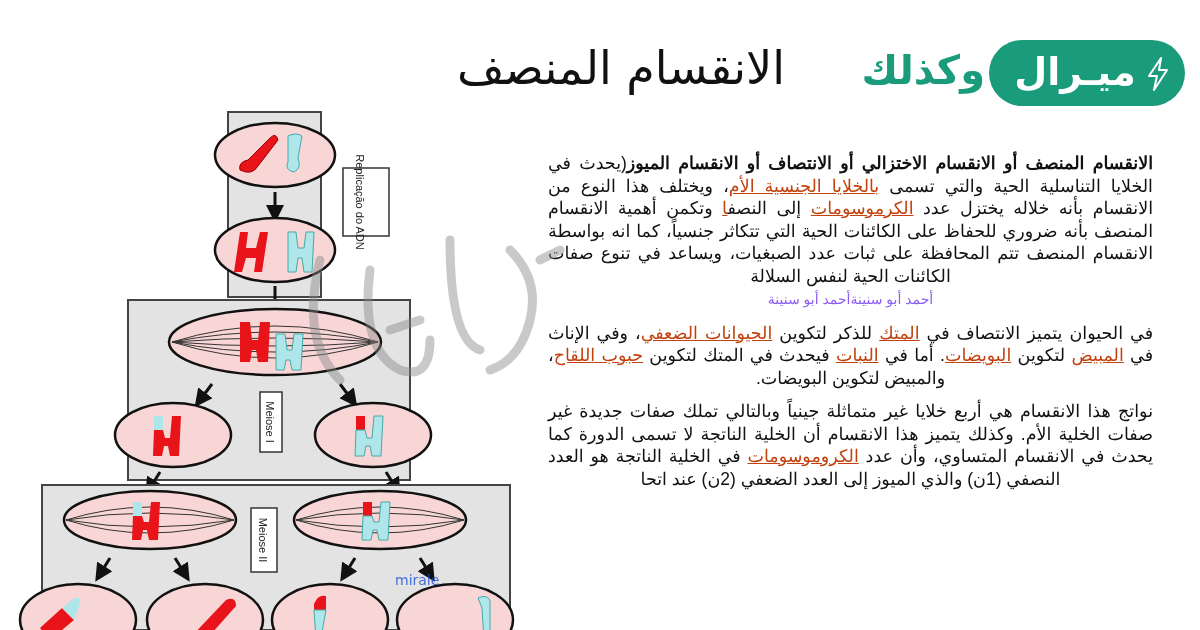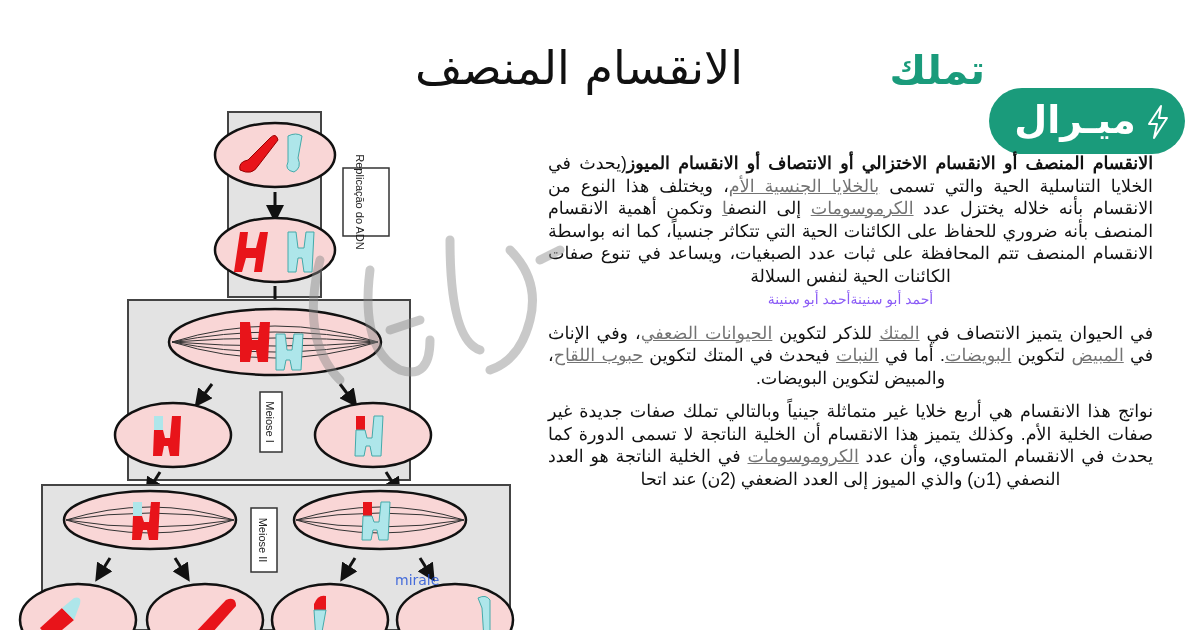--- a/index.html
+++ b/index.html
@@ -1,40 +1,40 @@
 <!DOCTYPE html>
 <html><head>
 <meta charset="utf-8">
 <style>
   html, body { margin:0; padding:0; }
   body { width:1200px; height:630px; background:#ffffff; position:relative; overflow:hidden; font-family:"DejaVu Sans", sans-serif; }
-  .title { position:absolute; left:415px; top:38px; width:370px; text-align:left; font-family:"DejaVu Sans", sans-serif; font-size:46px; color:#111; direction:rtl; line-height:60px; }
+  .title { position:absolute; left:415px; top:38px; width:370px; text-align:right; font-family:"DejaVu Sans", sans-serif; font-size:46px; color:#111; direction:rtl; line-height:60px; }
   .logo { position:absolute; left:893px; top:38px; width:294px; height:70px; direction:ltr; }
-  .logo-pill { position:absolute; left:96px; top:2px; width:196px; height:66px; background:#1a9b7b; border-radius:33px;margin-top:48px; }
+  .logo-pill { position:absolute; left:96px; top:2px; width:196px; height:66px; background:#1a9b7b; border-radius:33px; }
   .logo-pill-text { position:absolute; left:16px; top:4px; width:140px; text-align:center; color:#fff; font-size:38px; font-weight:bold; direction:rtl; line-height:56px; }
   .logo-bolt { position:absolute; right:14px; top:16px; width:26px; height:36px; }
   .logo-word { position:absolute; left:0; top:4px; width:92px; text-align:center; color:#1a9b7b; font-size:40px; font-weight:bold; direction:rtl; line-height:56px; }
 
   .article { position:absolute; left:548px; top:152px; width:605px; direction:rtl; text-align:justify; font-family:"Liberation Sans", sans-serif; font-size:17.5px; line-height:22.5px; color:#111; }
   .article p { margin:0 0 11px 0; text-align-last:center; }
   .article b { font-weight:bold; }
-  .article a { color:#737373; text-decoration:underline; }
+  .article a { color:#c2410c; text-decoration:underline; }
   .credit { color:#8b5cf6; font-size:14px; }
 
   .diagram { position:absolute; left:0; top:110px; width:540px; height:520px; }
   .watermark { position:absolute; left:280px; top:220px; width:300px; height:190px; opacity:0.45; pointer-events:none; }
   .tg { position:absolute; left:395px; top:572px; color:#1d4ed8; font-size:14px; opacity:0.8; }
 </style>
 </head>
 <body>
 
 <div class="title">الانقسام المنصف</div>
 
 <div class="logo">
-  <div class="logo-word">تملك</div>
+  <div class="logo-word">وكذلك</div>
   <div class="logo-pill">
     <div class="logo-pill-text">ميـرال</div>
     <svg class="logo-bolt" viewBox="0 0 26 36">
       <path d="M16 2 L4 20 L12 20 L9 34 L22 14 L14 14 Z" fill="none" stroke="#fff" stroke-width="2" stroke-linejoin="round"></path>
     </svg>
   </div>
 </div>
 
 <div class="article">
   <p>

